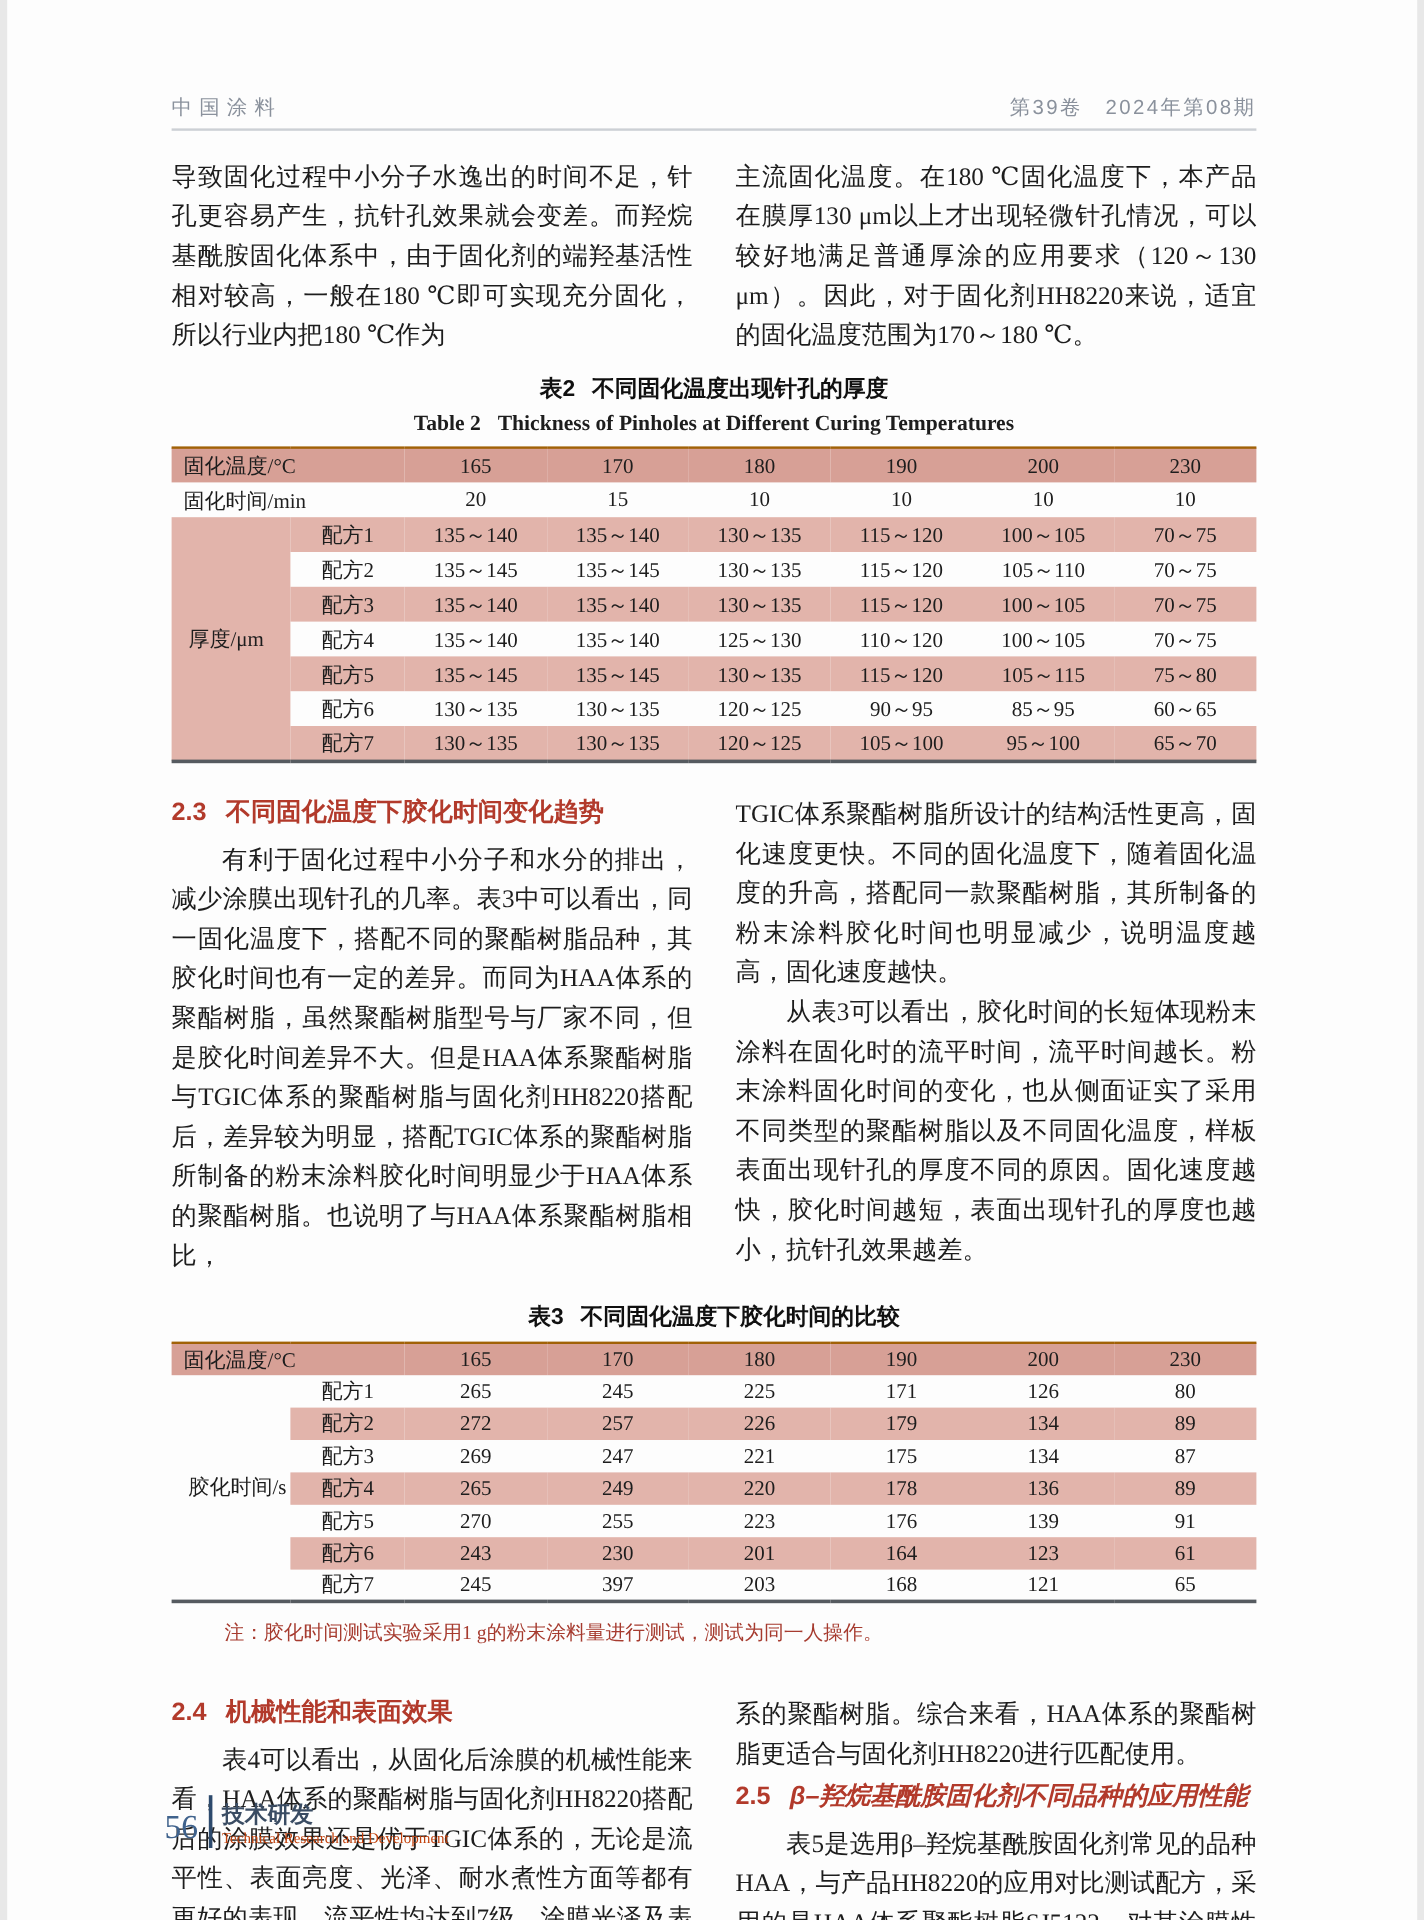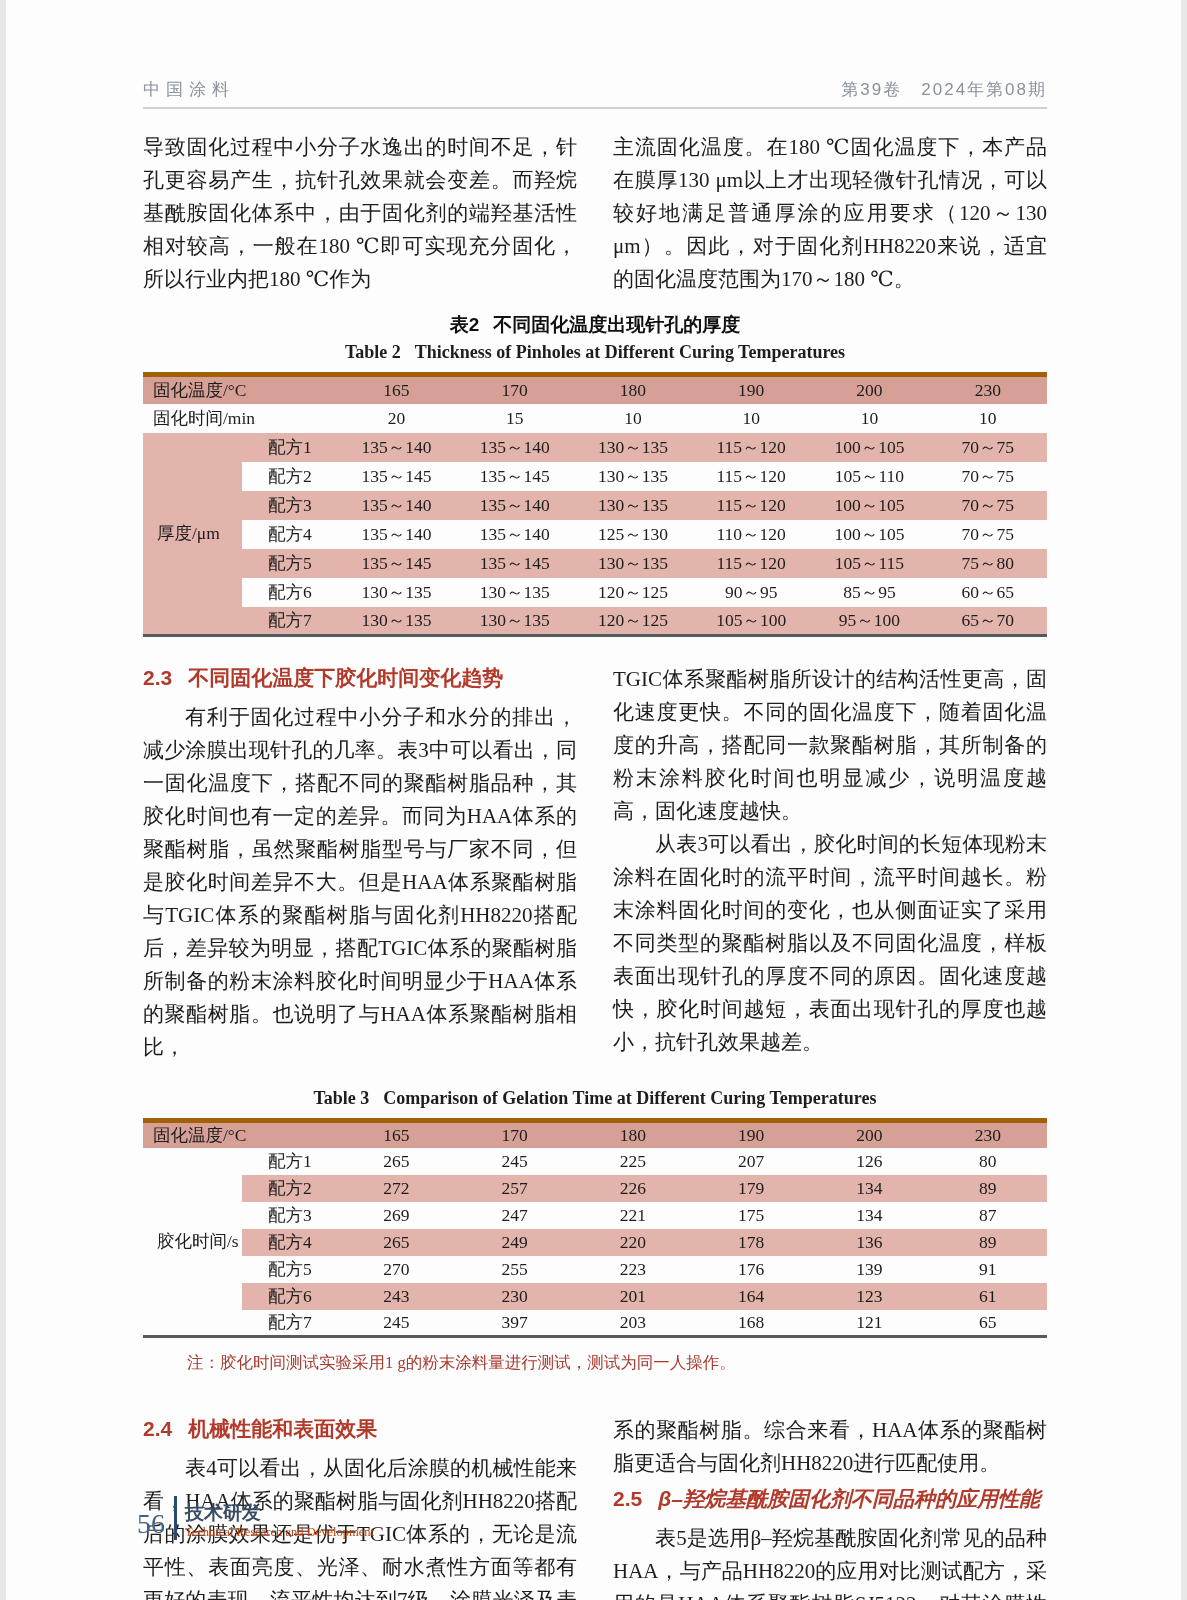--- a/index.html
+++ b/index.html
@@ -32,21 +32,21 @@
   .sec-heading .num { margin-right:16px; }
 
   
   .tbl-block { margin-top:16px; }
   .tbl-title-cn { text-align:center; font-family:"Liberation Sans","DejaVu Sans",sans-serif;
     font-weight:bold; font-size:19px; line-height:26px; color:#101010; }
   .tbl-title-cn .tno { margin-right:14px; }
   .tbl-title-en { text-align:center; font-weight:bold; font-size:18px; line-height:25px; margin-top:2px; }
   .tbl-title-en .tno { margin-right:14px; }
   table.data { width:100%; border-collapse:collapse; margin-top:7px;
-    font-size:17.5px; border-top:5px solid #a16207; border-bottom:3px solid #565b60; }
+    font-size:17.5px; border-top:2px solid #a16207; border-bottom:3px solid #565b60; }
   table.data td { height:29px; text-align:center; padding:0 2px; }
   #table3 td { height:27px; }
   .pink   { background:#d7a096; }   
   .stripe { background:#e2b4ab; }   
   .lbl { text-align:left !important; padding-left:10px !important; }
   .grp { text-align:left !important; padding-left:14px !important; }
 
   .note { margin-top:14px; padding-left:44px; font-size:16.5px; line-height:22px; color:#a63b2f; }
 
   .sec { margin-top:26px; }
@@ -193,22 +193,22 @@
         </div>
         <p class="indent">有利于固化过程中小分子和水分的排出，减少涂膜出现针孔的几率。表3中可以看出，同一固化温度下，搭配不同的聚酯树脂品种，其胶化时间也有一定的差异。而同为HAA体系的聚酯树脂，虽然聚酯树脂型号与厂家不同，但是胶化时间差异不大。但是HAA体系聚酯树脂与TGIC体系的聚酯树脂与固化剂HH8220搭配后，差异较为明显，搭配TGIC体系的聚酯树脂所制备的粉末涂料胶化时间明显少于HAA体系的聚酯树脂。也说明了与HAA体系聚酯树脂相比，</p>
       </div>
       <div class="col">
         <p>TGIC体系聚酯树脂所设计的结构活性更高，固化速度更快。不同的固化温度下，随着固化温度的升高，搭配同一款聚酯树脂，其所制备的粉末涂料胶化时间也明显减少，说明温度越高，固化速度越快。</p>
         <p class="indent">从表3可以看出，胶化时间的长短体现粉末涂料在固化时的流平时间，流平时间越长。粉末涂料固化时间的变化，也从侧面证实了采用不同类型的聚酯树脂以及不同固化温度，样板表面出现针孔的厚度不同的原因。固化速度越快，胶化时间越短，表面出现针孔的厚度也越小，抗针孔效果越差。</p>
       </div>
     </div>
 
     <div class="tbl-block" style="margin-top:22px">
-      <div class="tbl-title-en">
-        <span class="tno">Table 3</span><span>Comparison of Gelation Time at Different Curing Temperatures</span>
+      <div class="tbl-title-cn">
+        <span class="tno">表3</span><span>不同固化温度下胶化时间的比较</span>
       </div>
       <table class="data" id="table3">
         <colgroup>
             <col style="width:11%">
             <col style="width:10.5%">
             <col style="width:13.08%">
             <col style="width:13.08%">
             <col style="width:13.08%">
             <col style="width:13.08%">
             <col style="width:13.08%">
@@ -223,21 +223,21 @@
               <td class="pink">190</td>
               <td class="pink">200</td>
               <td class="pink">230</td>
             </tr>
             <tr>
               <td class="grp" rowspan="7">胶化时间/s</td>
               <td>配方1</td>
               <td>265</td>
               <td>245</td>
               <td>225</td>
-              <td>207</td>
+              <td>171</td>
               <td>126</td>
               <td>80</td>
             </tr>
             <tr>
               <td class="stripe">配方2</td>
               <td class="stripe">272</td>
               <td class="stripe">257</td>
               <td class="stripe">226</td>
               <td class="stripe">179</td>
               <td class="stripe">134</td>

